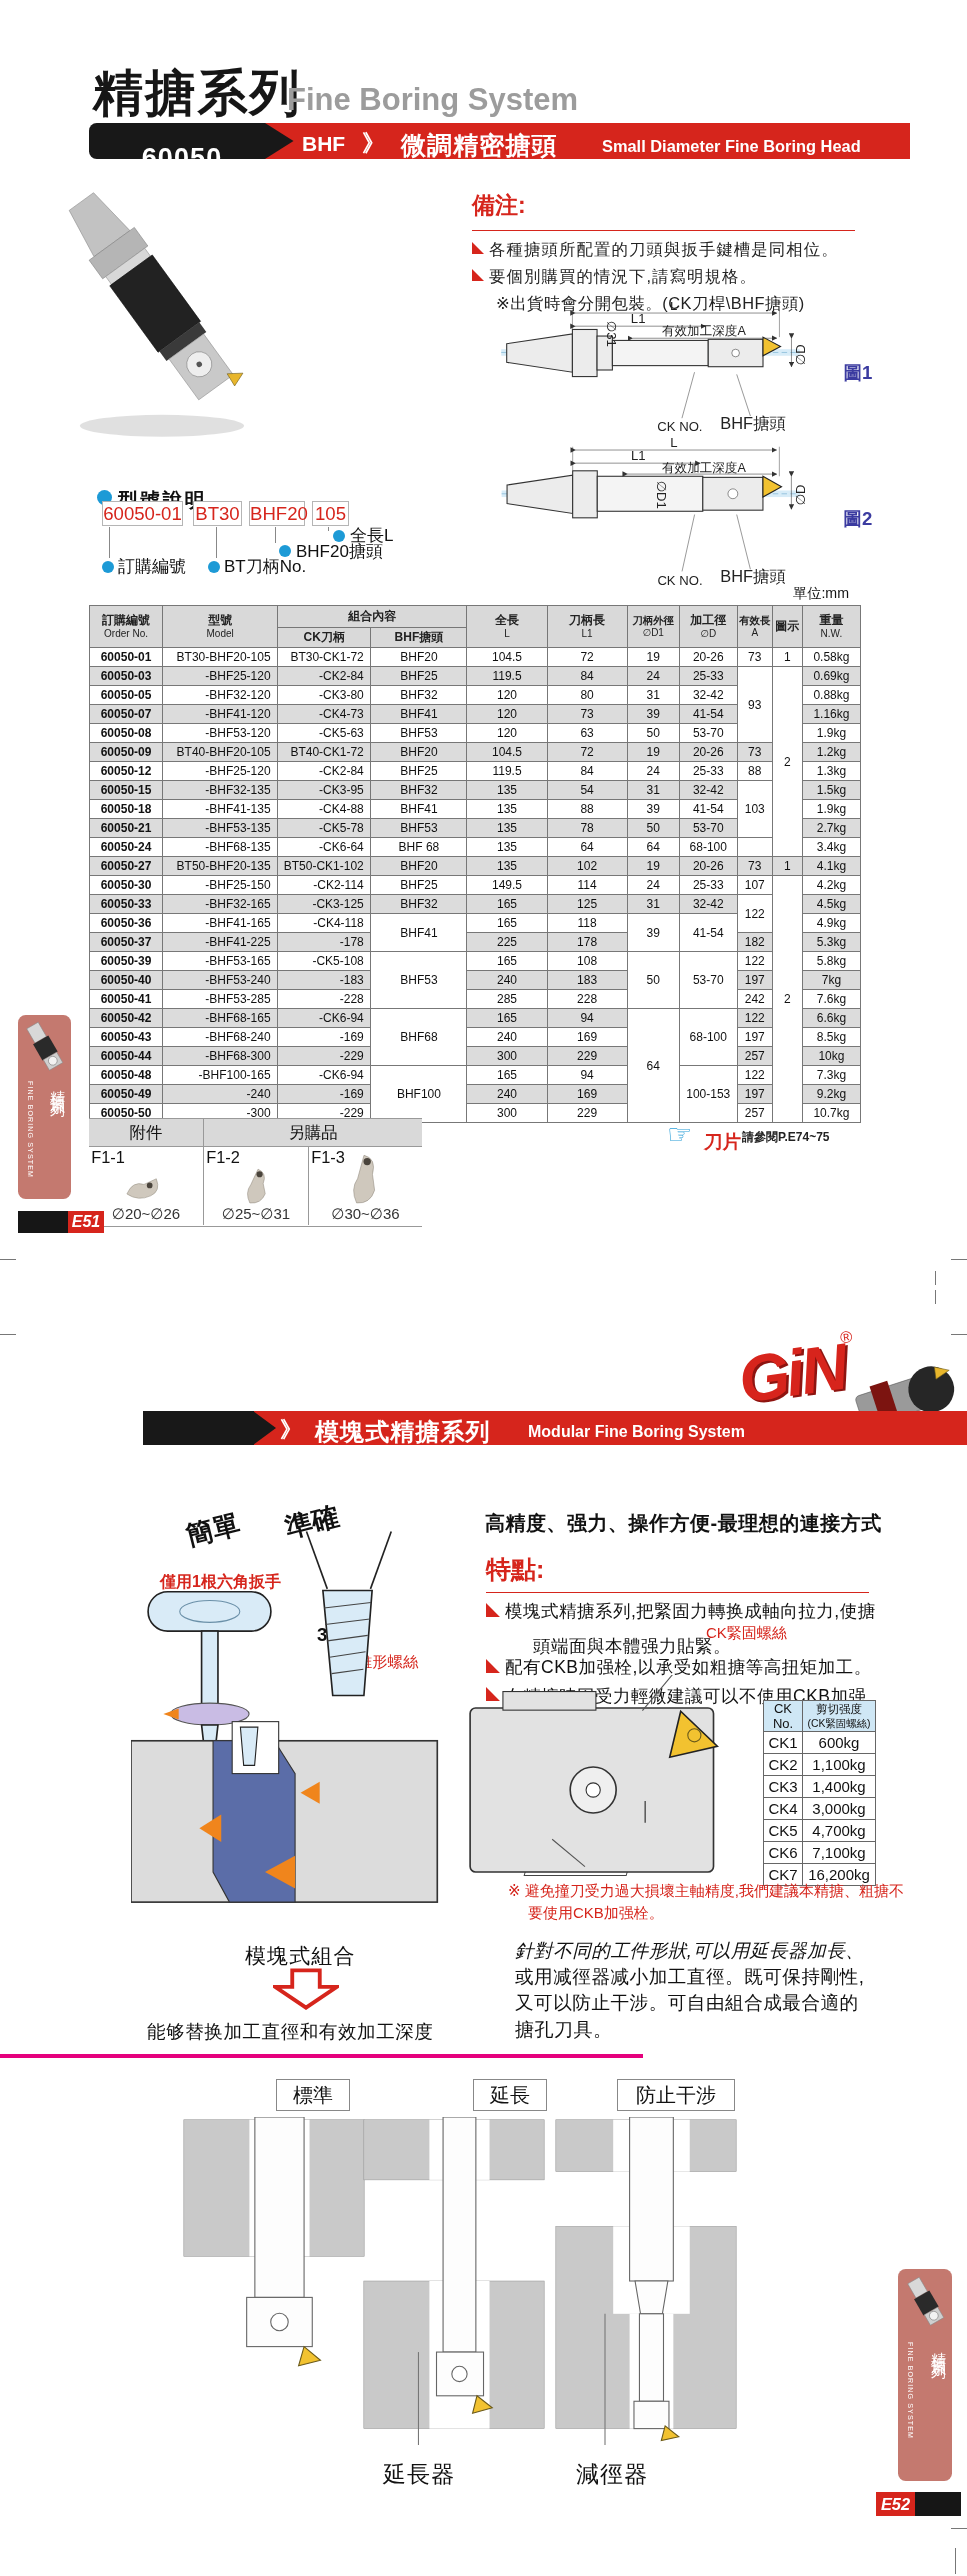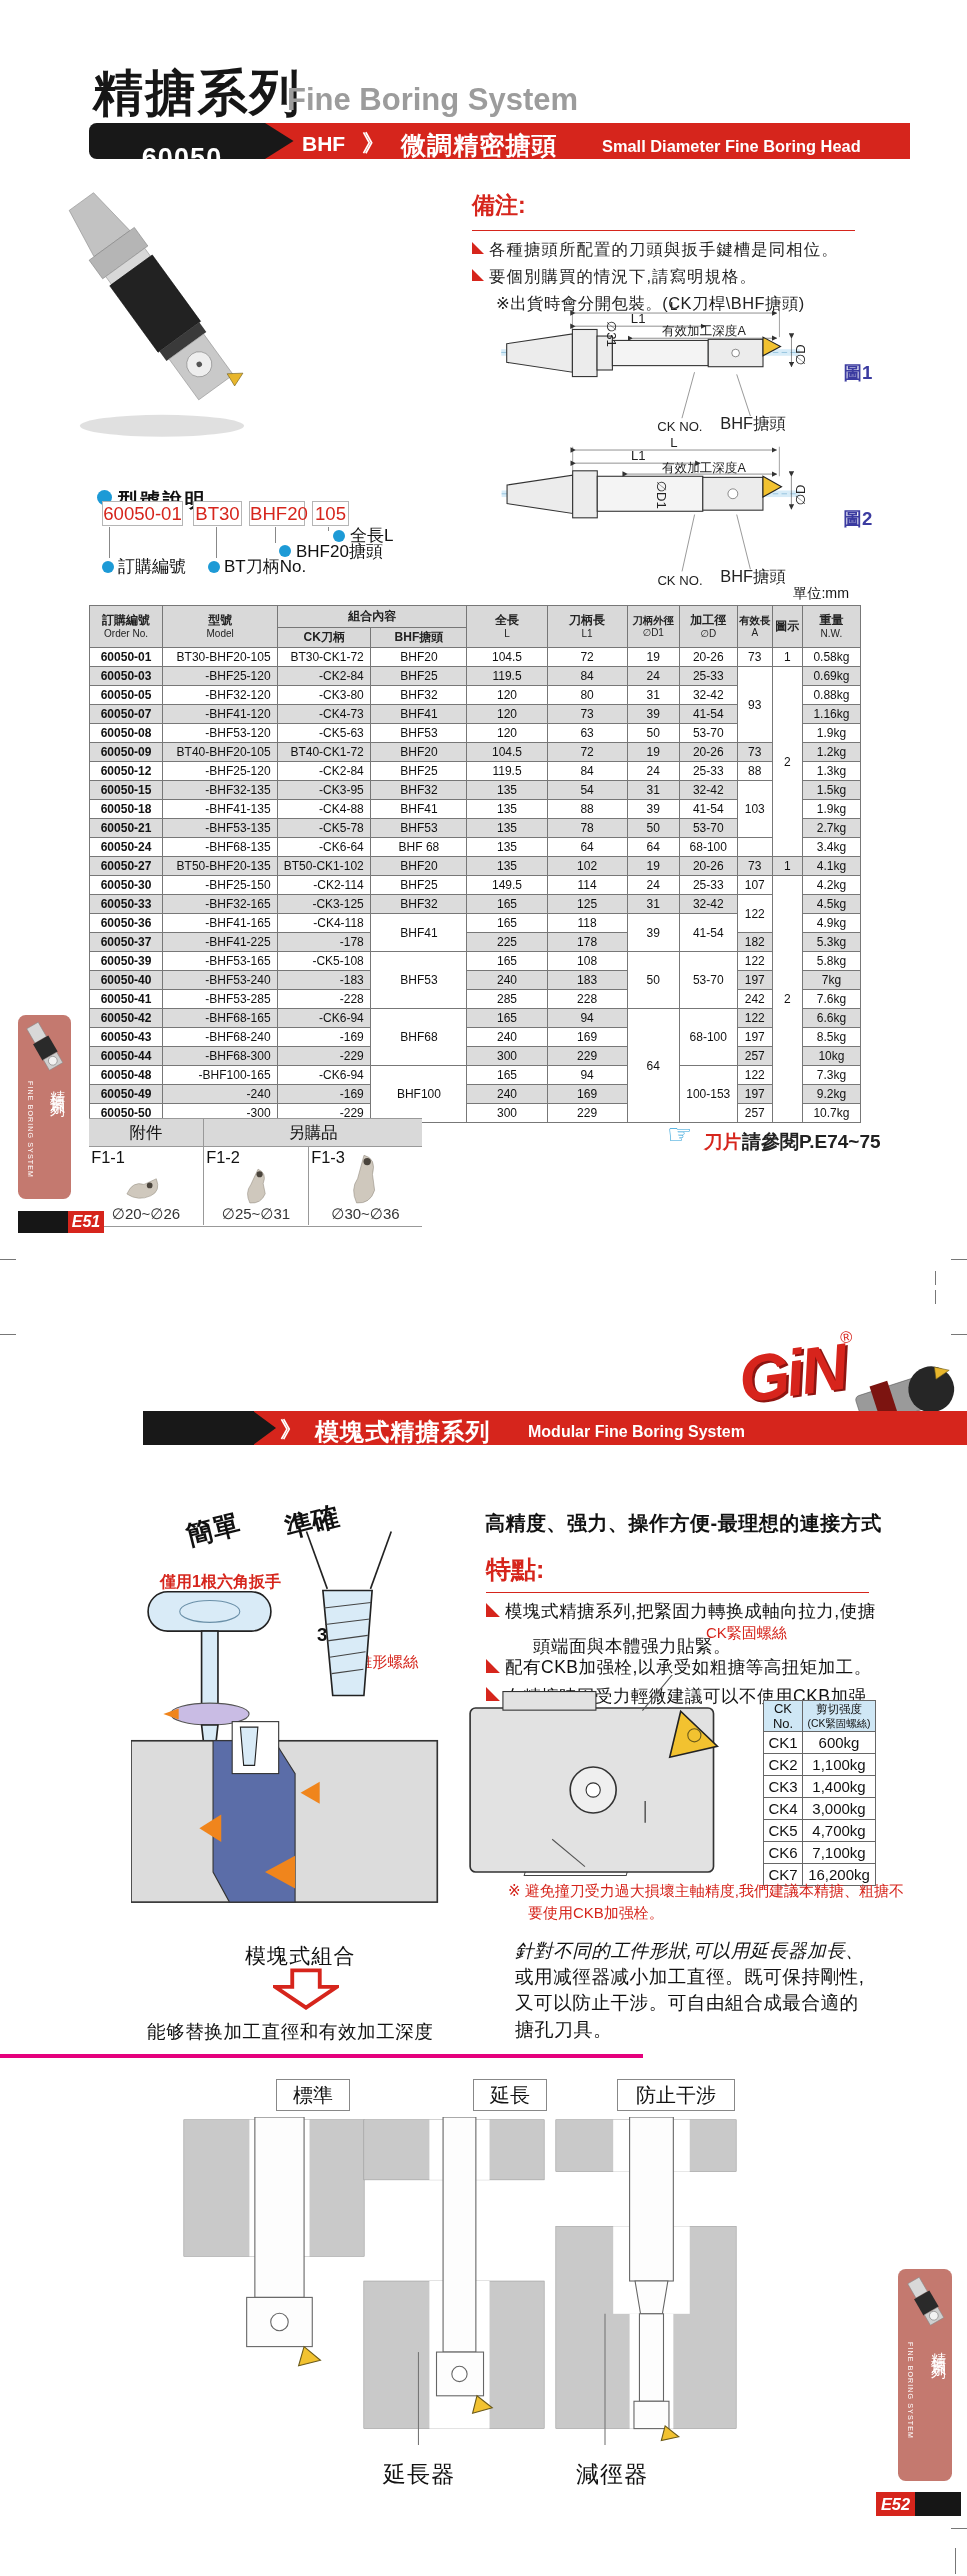--- a/index.html
+++ b/index.html
@@ -513,21 +513,21 @@
           <path d="M26 98 Q14 72 28 52 L40 8 Q64 14 56 44 L60 74 Q52 100 26 98 Z" fill="#cfc8bd" stroke="#8d857a"></path>
           <circle cx="46" cy="20" r="7" fill="#4a443c"></circle>
         </svg>
       <div style="position:absolute;left:0;bottom:2.2px;width:100%;text-align:center;font-size:15px;color:#333;">∅30~∅36</div>
     </div>
   </div>
 </div>
 
 <div class="abs" style="left:667px;top:1118px;font-size:28.5px;color:#2b9fd8;">☞</div>
 <div class="abs" style="left:704px;top:1129px;font-size:18.6px;font-weight:bold;color:#d6251c;">刀片</div>
-<div class="abs" style="left:742px;top:1129px;font-size:19px;font-weight:bold;color:#222;">請參閱P.E74~75</div>
+<div class="abs" style="left:742px;top:1129px;font-size:12px;font-weight:bold;color:#222;">請參閱P.E74~75</div>
 
 <div class="abs" style="left:18px;top:1015px;width:53px;height:184px;background:#c4796f;border-radius:7.7px;">
   <svg width="44" height="55" viewBox="0 0 80 100" style="position:absolute;left:4.4px;top:3.3px;">
     <g transform="rotate(-30 40 50)">
       <rect x="28" y="8" width="24" height="30" fill="#d8d8d8" stroke="#888"></rect>
       <rect x="24" y="38" width="32" height="34" fill="#2a2a2a"></rect>
       <rect x="26" y="72" width="28" height="22" fill="#cfcfcf" stroke="#888"></rect>
       <circle cx="40" cy="82" r="8" fill="#f2f2f2" stroke="#777"></circle>
     </g>
   </svg>

